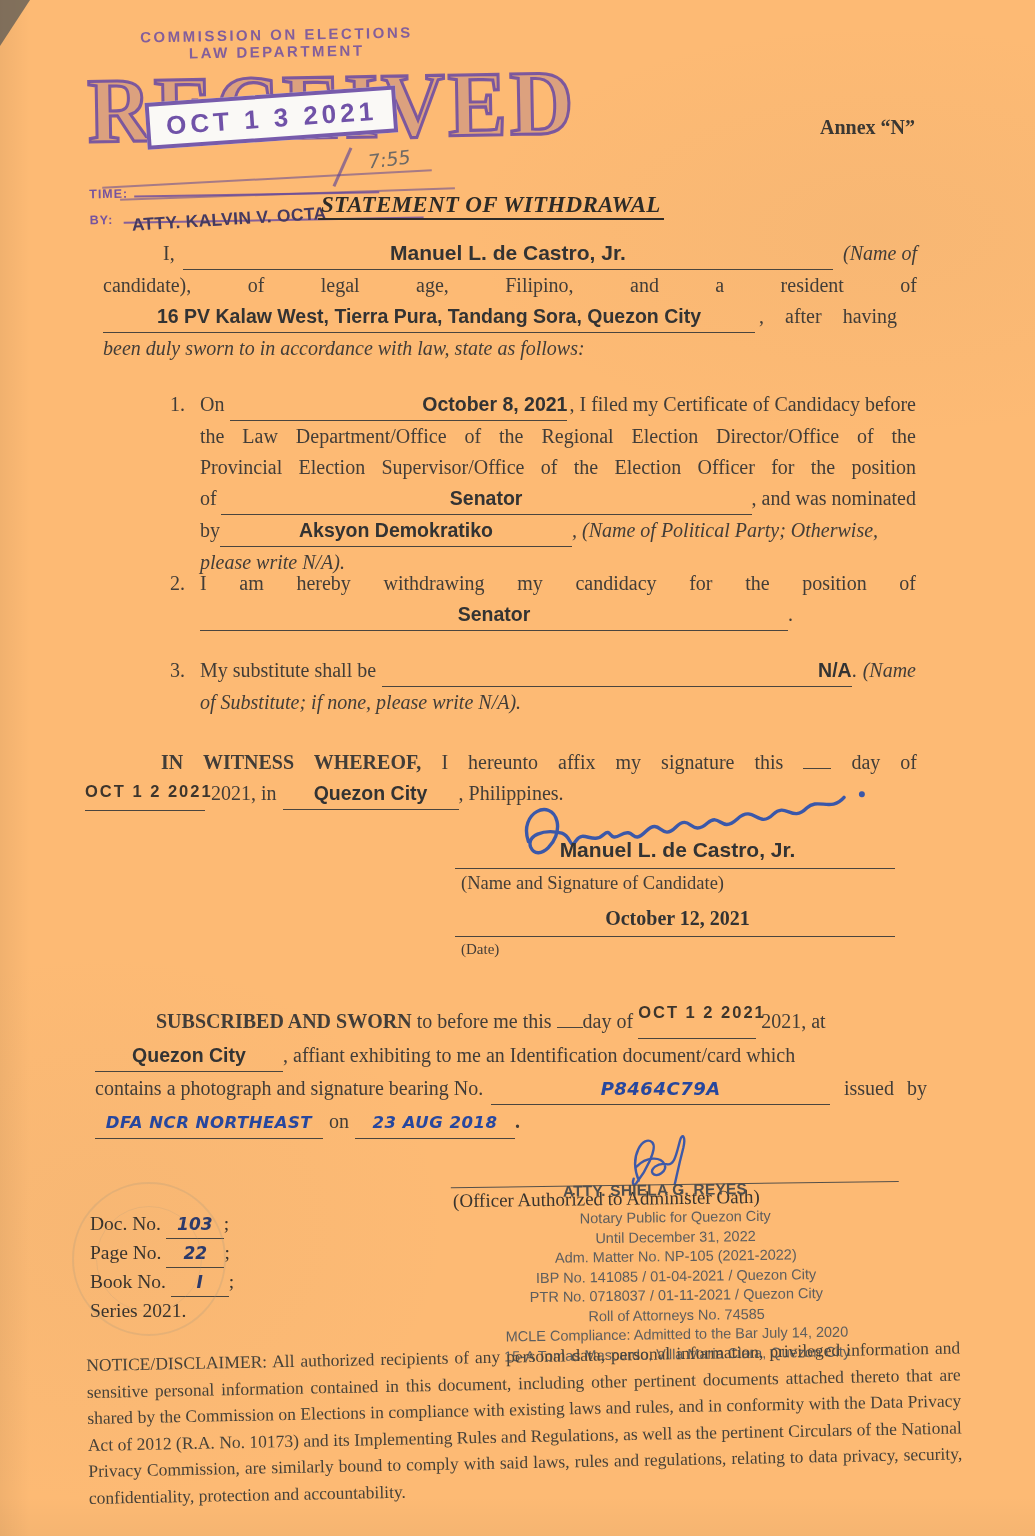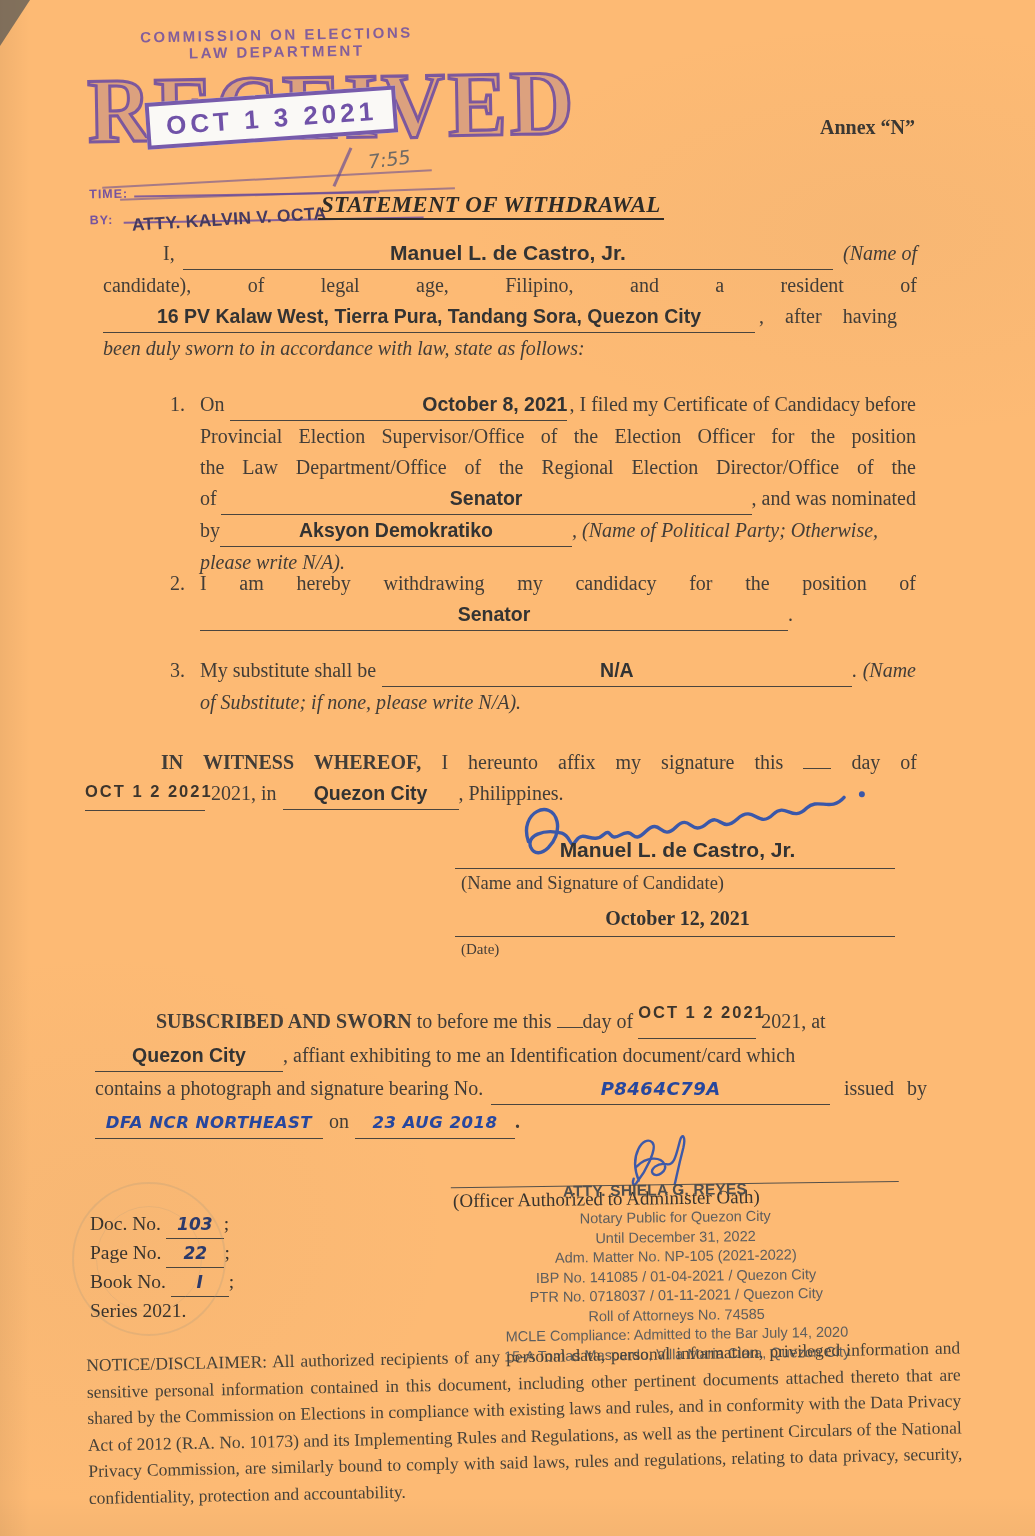--- a/index.html
+++ b/index.html
@@ -167,22 +167,22 @@
     <div class="it">been duly sworn to in accordance with law, state as follows:</div>
   </div>
 
   <div class="abs item body-line" style="top:389px;">
     <div class="flexline">
       <span class="num">1.</span>
       <span>On</span>
       <span class="blank grow" style="margin:0 2px 0 6px;text-align:right;"><span class="fill">October 8, 2021</span></span>
       <span class="nowrap">, I filed my Certificate of Candidacy before</span>
     </div>
+    <div class="justify indent30">the Law Department/Office of the Regional Election Director/Office of the</div>
     <div class="justify indent30">Provincial Election Supervisor/Office of the Election Officer for the position</div>
-    <div class="justify indent30">the Law Department/Office of the Regional Election Director/Office of the</div>
     <div class="flexline indent30">
       <span>of</span>
       <span class="blank grow" style="margin-left:4px;"><span class="fill">Senator</span></span>
       <span class="nowrap">, and was nominated</span>
     </div>
     <div class="flexline indent30">
       <span>by</span>
       <span class="blank" style="width:352px;"><span class="fill">Aksyon Demokratiko</span></span>
       <span class="it nowrap">, (Name of Political Party; Otherwise,</span>
     </div>
@@ -196,21 +196,21 @@
     </div>
     <div class="indent30">
       <span class="blank" style="width:588px;"><span class="fill">Senator</span></span><span>.</span>
     </div>
   </div>
 
   <div class="abs item body-line" style="top:655px;">
     <div class="flexline">
       <span class="num">3.</span>
       <span class="nowrap">My substitute shall be</span>
-      <span class="blank grow" style="margin-left:6px;"><span class="fill">N/A</span></span>
+      <span class="blank grow" style="margin-left:6px;text-align:right;"><span class="fill">N/A</span></span>
       <span class="nowrap">.</span>
       <span class="it nowrap" style="margin-left:6px;">(Name</span>
     </div>
     <div class="it indent30">of Substitute; if none, please write N/A).</div>
   </div>
 
   <div class="abs witness1 body-line justify">
     <span class="b">IN WITNESS WHEREOF,</span>
     <span>I hereunto affix my signature this</span>
     <span class="blank" style="width:28px;"></span>

